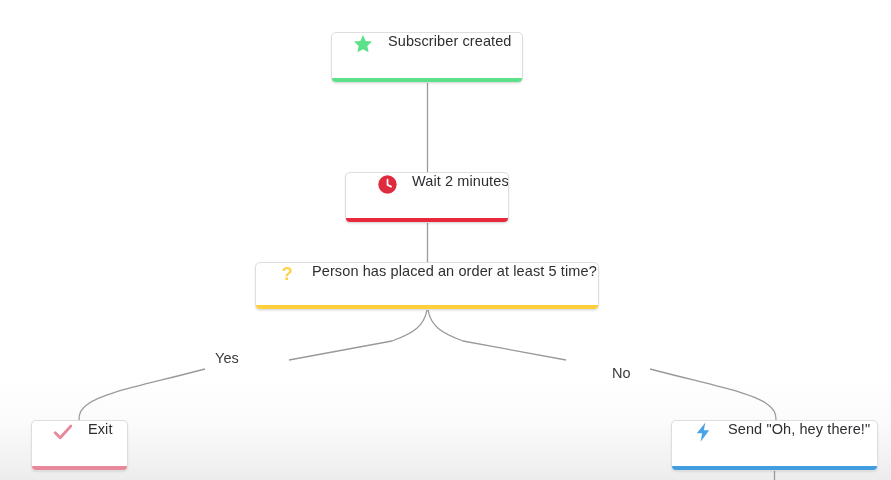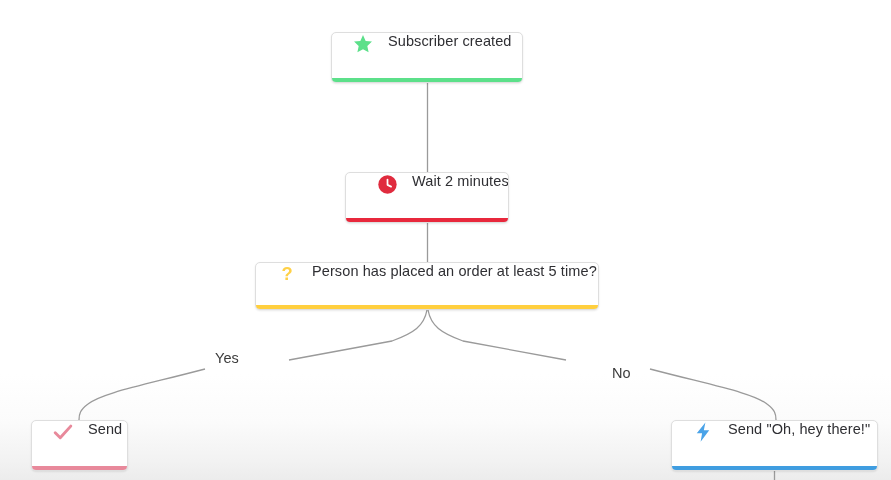--- a/index.html
+++ b/index.html
@@ -170,21 +170,21 @@
     <div class="accent" style="background:#ffcf3e;"></div>
   </div>
 
   <div class="node" id="node-exit">
     <div class="node-inner">
       <span class="node-icon">
         <svg width="22" height="22" viewBox="0 0 24 24">
           <path d="M3.5 12.8 L9 18.2 L20.5 5.6" stroke="#e8899b" stroke-width="3.2" stroke-linecap="round" stroke-linejoin="round" fill="none"></path>
         </svg>
       </span>
-      <span class="node-label">Send</span>
+      <span class="node-label">Exit</span>
     </div>
     <div class="accent" style="background:#e8899b;"></div>
   </div>
 
   <div class="node" id="node-send">
     <div class="node-inner">
       <span class="node-icon">
         <svg width="22" height="22" viewBox="0 0 24 24">
           <path fill="#4aa3e8" d="M14.6 1.5 L5.2 13.4 L11 13.4 L9.4 22.5 L18.8 10.2 L12.9 10.2 Z"></path>
         </svg>

